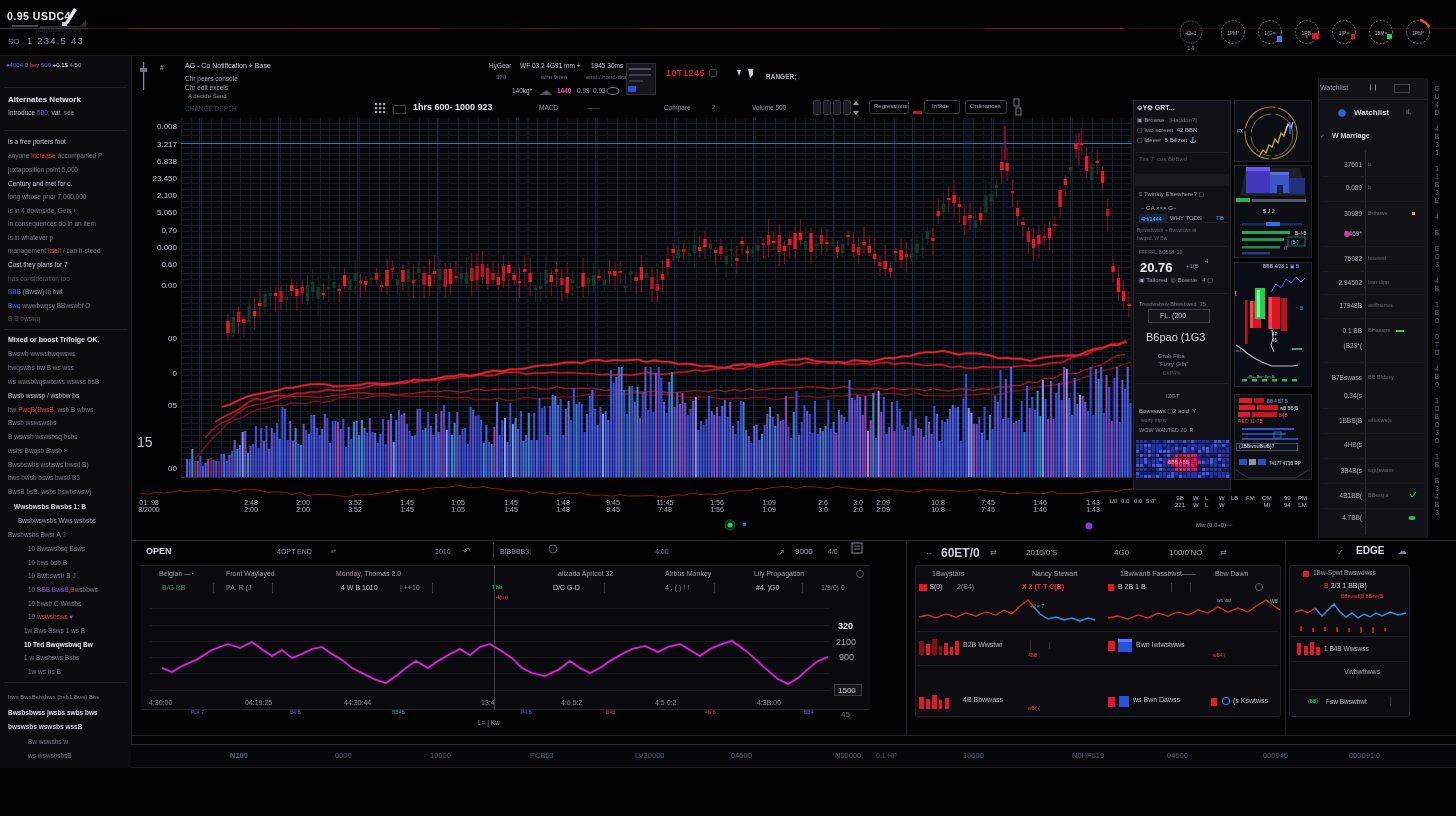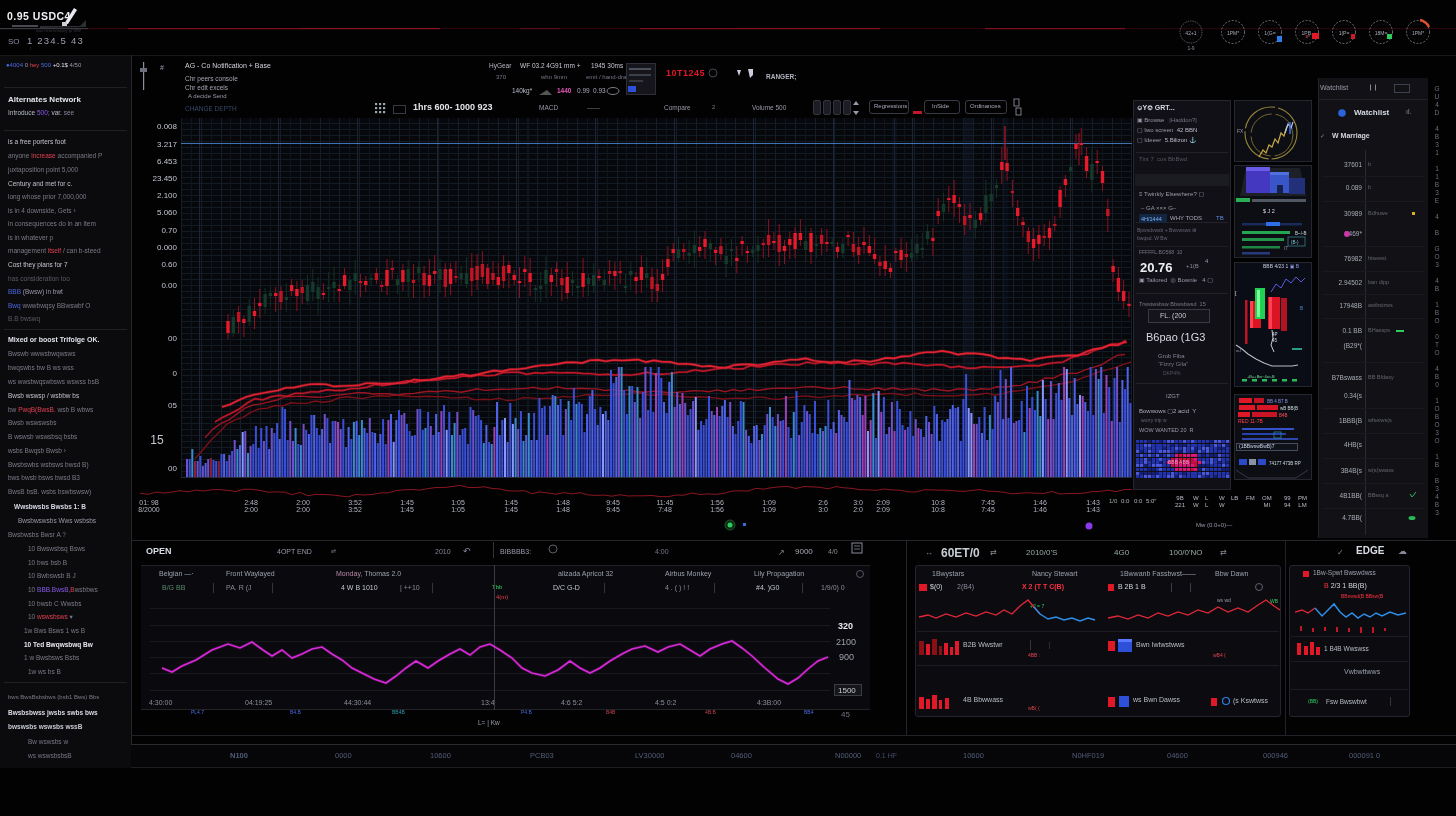--- a/index.html
+++ b/index.html
@@ -103,32 +103,32 @@
 <div style="position:absolute;left:869px;top:100px;width:40px;height:14px;border:1px solid #3a3a44;border-radius:3px"></div>
 <div style="position:absolute;left:874px;top:103px;font-size:6px;color:#aab;font-weight:normal;white-space:nowrap;">Regressions</div>
 <div style="position:absolute;left:913px;top:111px;width:9px;height:3px;background:#c01828"></div>
 <div style="position:absolute;left:924px;top:100px;width:36px;height:14px;border:1px solid #3a3a44;border-radius:3px"></div>
 <div style="position:absolute;left:932px;top:103px;font-size:6px;color:#aab;font-weight:normal;white-space:nowrap;">InSide</div>
 <div style="position:absolute;left:965px;top:100px;width:42px;height:14px;border:1px solid #3a3a44;border-radius:3px"></div>
 <div style="position:absolute;left:970px;top:103px;font-size:6px;color:#aab;font-weight:normal;white-space:nowrap;">Ordinances</div>
 <div style="position:absolute;left:181px;top:118px;width:951px;height:360px;background:#07080c;background-image:repeating-linear-gradient(90deg,#161d2a 0,#161d2a 1px,transparent 1px,transparent 19.8px),repeating-linear-gradient(90deg,#0f141f 0,#0f141f 1px,transparent 1px,transparent 9.9px),repeating-linear-gradient(0deg,#121a24 0,#121a24 1px,transparent 1px,transparent 6px)"></div>
 <div style="position:absolute;left:137px;top:122px;width:40px;text-align:right;font-size:8px;color:#c2c6d0;font-family:Liberation Sans">0.008</div>
 <div style="position:absolute;left:137px;top:140px;width:40px;text-align:right;font-size:8px;color:#c2c6d0;font-family:Liberation Sans">3.217</div>
-<div style="position:absolute;left:137px;top:157px;width:40px;text-align:right;font-size:8px;color:#c2c6d0;font-family:Liberation Sans">6.453</div>
+<div style="position:absolute;left:137px;top:157px;width:40px;text-align:right;font-size:8px;color:#c2c6d0;font-family:Liberation Sans">6.838</div>
 <div style="position:absolute;left:137px;top:174px;width:40px;text-align:right;font-size:8px;color:#c2c6d0;font-family:Liberation Sans">23.450</div>
 <div style="position:absolute;left:137px;top:191px;width:40px;text-align:right;font-size:8px;color:#c2c6d0;font-family:Liberation Sans">2.100</div>
 <div style="position:absolute;left:137px;top:208px;width:40px;text-align:right;font-size:8px;color:#c2c6d0;font-family:Liberation Sans">5.060</div>
 <div style="position:absolute;left:137px;top:226px;width:40px;text-align:right;font-size:8px;color:#c2c6d0;font-family:Liberation Sans">0.70</div>
 <div style="position:absolute;left:137px;top:243px;width:40px;text-align:right;font-size:8px;color:#c2c6d0;font-family:Liberation Sans">0.000</div>
 <div style="position:absolute;left:137px;top:260px;width:40px;text-align:right;font-size:8px;color:#c2c6d0;font-family:Liberation Sans">0.60</div>
 <div style="position:absolute;left:137px;top:281px;width:40px;text-align:right;font-size:8px;color:#c2c6d0;font-family:Liberation Sans">0.00</div>
 <div style="position:absolute;left:137px;top:334px;width:40px;text-align:right;font-size:8px;color:#c2c6d0;font-family:Liberation Sans">00</div>
 <div style="position:absolute;left:137px;top:369px;width:40px;text-align:right;font-size:8px;color:#c2c6d0;font-family:Liberation Sans">0</div>
 <div style="position:absolute;left:137px;top:401px;width:40px;text-align:right;font-size:8px;color:#c2c6d0;font-family:Liberation Sans">05</div>
-<div style="position:absolute;left:137px;top:434px;width:40px;text-align:center;font-size:12px;color:#c2c6d0;font-family:Liberation Sans">15</div>
+<div style="position:absolute;left:137px;top:434px;width:40px;text-align:left;font-size:14px;color:#c2c6d0;font-family:Liberation Sans">15</div>
 <div style="position:absolute;left:137px;top:464px;width:40px;text-align:right;font-size:8px;color:#c2c6d0;font-family:Liberation Sans">00</div>
 <div style="position:absolute;left:181px;top:477px;width:951px;height:1px;background:#2a2e3a"></div>
 <div style="position:absolute;left:1109px;top:498px;font-size:6px;color:#9aa;font-weight:normal;white-space:nowrap;">1/0</div>
 <div style="position:absolute;left:1121px;top:498px;font-size:6px;color:#b2b6c2;font-weight:normal;white-space:nowrap;">0:0</div>
 <div style="position:absolute;left:1134px;top:498px;font-size:6px;color:#b2b6c2;font-weight:normal;white-space:nowrap;">0:0</div>
 <div style="position:absolute;left:1146px;top:498px;font-size:6px;color:#b2b6c2;font-weight:normal;white-space:nowrap;">5:0″</div>
 <div style="position:absolute;left:132px;top:499px;width:34px;text-align:center;font-size:7px;line-height:7px;color:#b2b6c2;font-family:Liberation Sans">01: 98<br>8/2000</div>
 <div style="position:absolute;left:234px;top:499px;width:34px;text-align:center;font-size:7px;line-height:7px;color:#b2b6c2;font-family:Liberation Sans">2:48<br>2:00</div>
 <div style="position:absolute;left:286px;top:499px;width:34px;text-align:center;font-size:7px;line-height:7px;color:#b2b6c2;font-family:Liberation Sans">2:00<br>2:00</div>
 <div style="position:absolute;left:338px;top:499px;width:34px;text-align:center;font-size:7px;line-height:7px;color:#b2b6c2;font-family:Liberation Sans">3:52<br>3:52</div>

